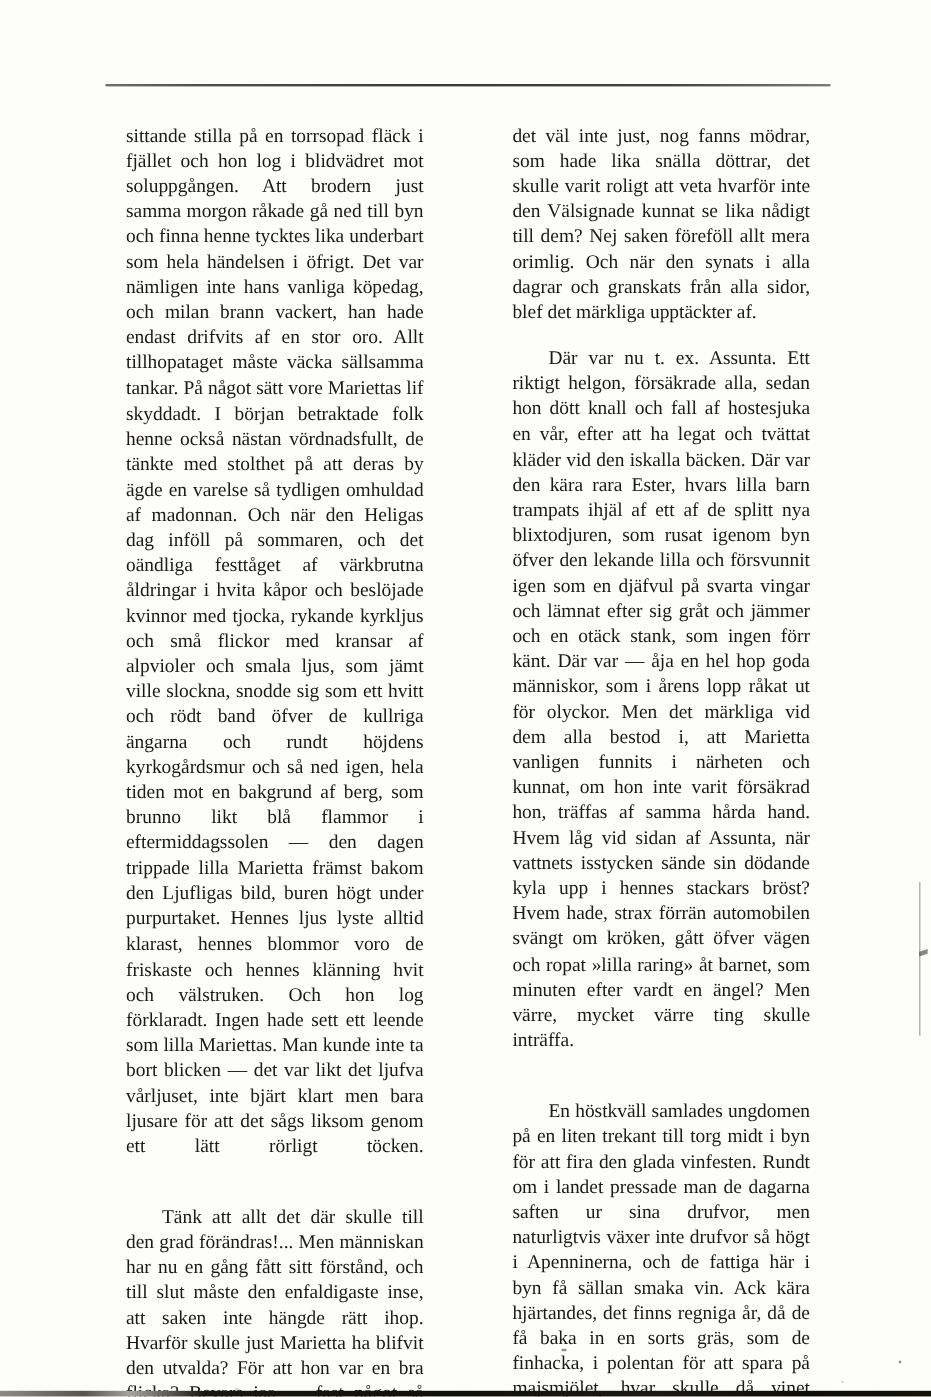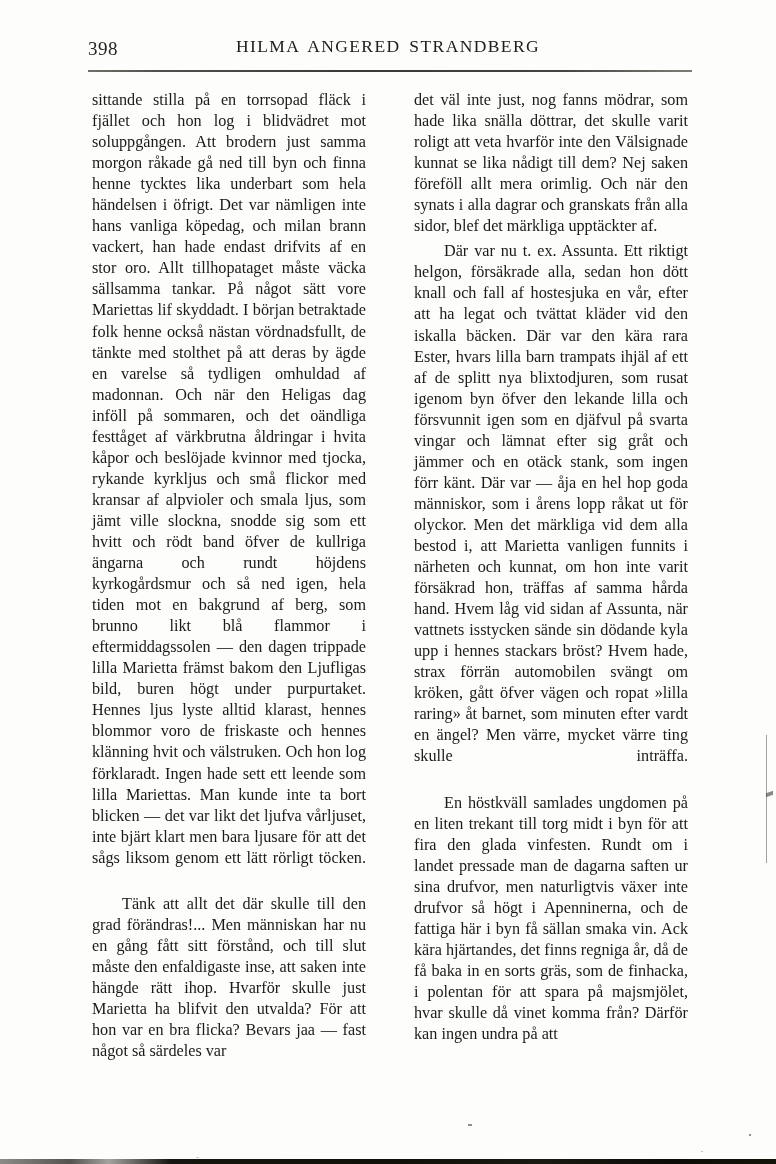--- a/index.html
+++ b/index.html
@@ -62,21 +62,21 @@
     top: 86px;
     width: 604px;
     height: 1010px;
     display: flex;
     justify-content: space-between;
   }
   .col {
     width: 282px;
   }
   p.para {
-    margin: 4px;
+    margin: 17px;
     font-size: 16.2px;
     line-height: 21.05px;
     text-align: justify;
     text-justify: inter-word;
     color: #1b1a17;
     -webkit-hyphens: none;
     hyphens: none;
   }
   p.para.indent { text-indent: 30px; }
   p.para .it { }
@@ -126,24 +126,20 @@
   .s1 { left: 468px; top: 1124px; width: 4px; height: 2px; }
   .s2 { left: 749px; top: 1134px; width: 2px; height: 2px; }
   .s3 { left: 701px; top: 1151px; width: 2px; height: 1px; opacity: 0.4; }
   .s4 { left: 196px; top: 1157px; width: 3px; height: 1px; opacity: 0.35; }
 </style>
 </head>
 <body>
 
 <div class="page">
 
-  <div class="header">
-    <div class="folio">398</div>
-    <div class="running-title">HILMA ANGERED STRANDBERG</div>
-  </div>
   <div class="header-rule"></div>
 
   <div class="columns">
 
     <div class="col">
       <p class="para cont">sittande stilla på en torrsopad fläck i fjället och hon log i blidvädret mot soluppgången. Att brodern just samma morgon råkade gå ned till byn och finna henne tycktes lika underbart som hela händelsen i öfrigt. Det var nämligen inte hans vanliga köpedag, och milan brann vackert, han hade endast drifvits af en stor oro. Allt tillhopataget måste väcka sällsamma tankar. På något sätt vore Mariettas lif skyddadt. I början betraktade folk henne också nästan vördnadsfullt, de tänkte med stolthet på att deras by ägde en varelse så tydligen omhuldad af madonnan. Och när den Heligas dag inföll på sommaren, och det oändliga festtåget af värkbrutna åldringar i hvita kåpor och beslöjade kvinnor med tjocka, rykande kyrkljus och små flickor med kransar af alpvioler och smala ljus, som jämt ville slockna, snodde sig som ett hvitt och rödt band öfver de kullriga ängarna och rundt höjdens kyrkogårdsmur och så ned igen, hela tiden mot en bakgrund af berg, som brunno likt blå flammor i eftermiddagssolen — den dagen trippade lilla Marietta främst bakom den Ljufligas bild, buren högt under purpurtaket. Hennes ljus lyste alltid klarast, hennes blommor voro de friskaste och hennes klänning hvit och välstruken. Och hon log förklaradt. Ingen hade sett ett leende som lilla Mariettas. Man kunde inte ta bort blicken — det var likt det ljufva vårljuset, inte bjärt klart men bara ljusare för att det sågs liksom genom ett lätt rörligt töcken.</p>
       <p class="para indent">Tänk att allt det där skulle till den grad förändras!... Men människan har nu en gång fått sitt förstånd, och till slut måste den enfaldigaste inse, att saken inte hängde rätt ihop. Hvarför skulle just Marietta ha blifvit den utvalda? För att hon var en bra flicka? Bevars jaa — fast något så särdeles var</p>
     </div>
 
     <div class="col">

